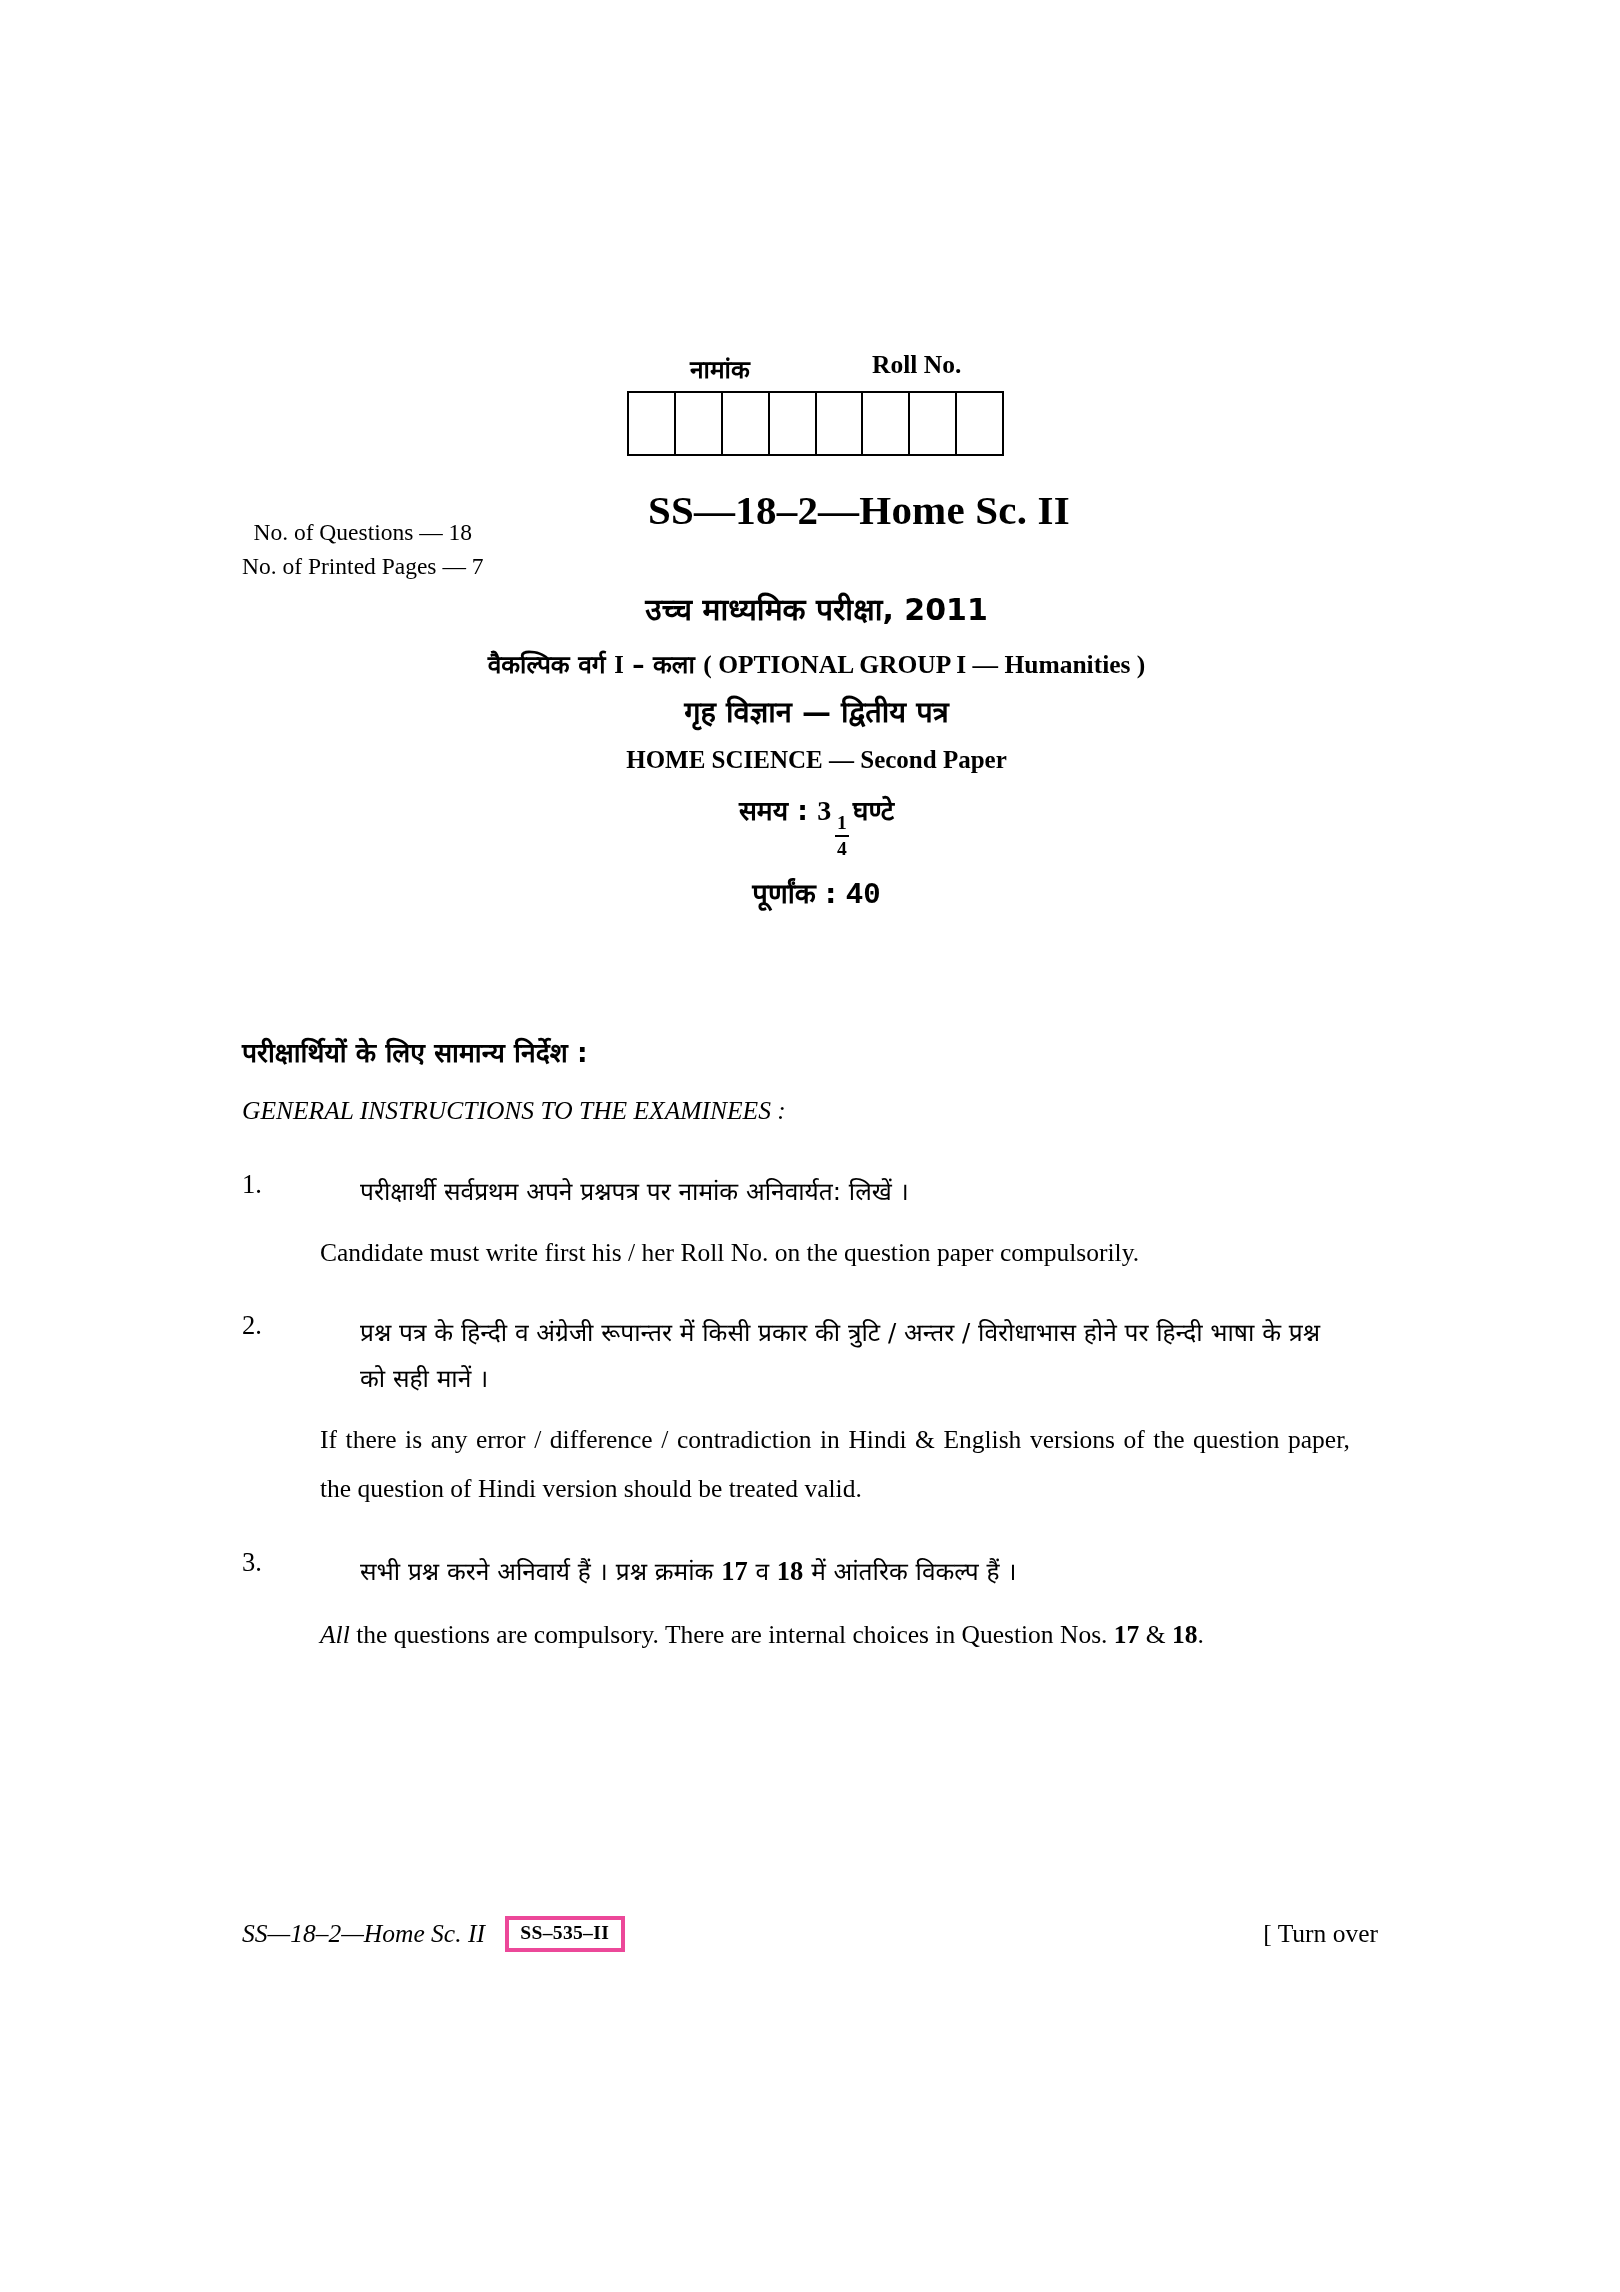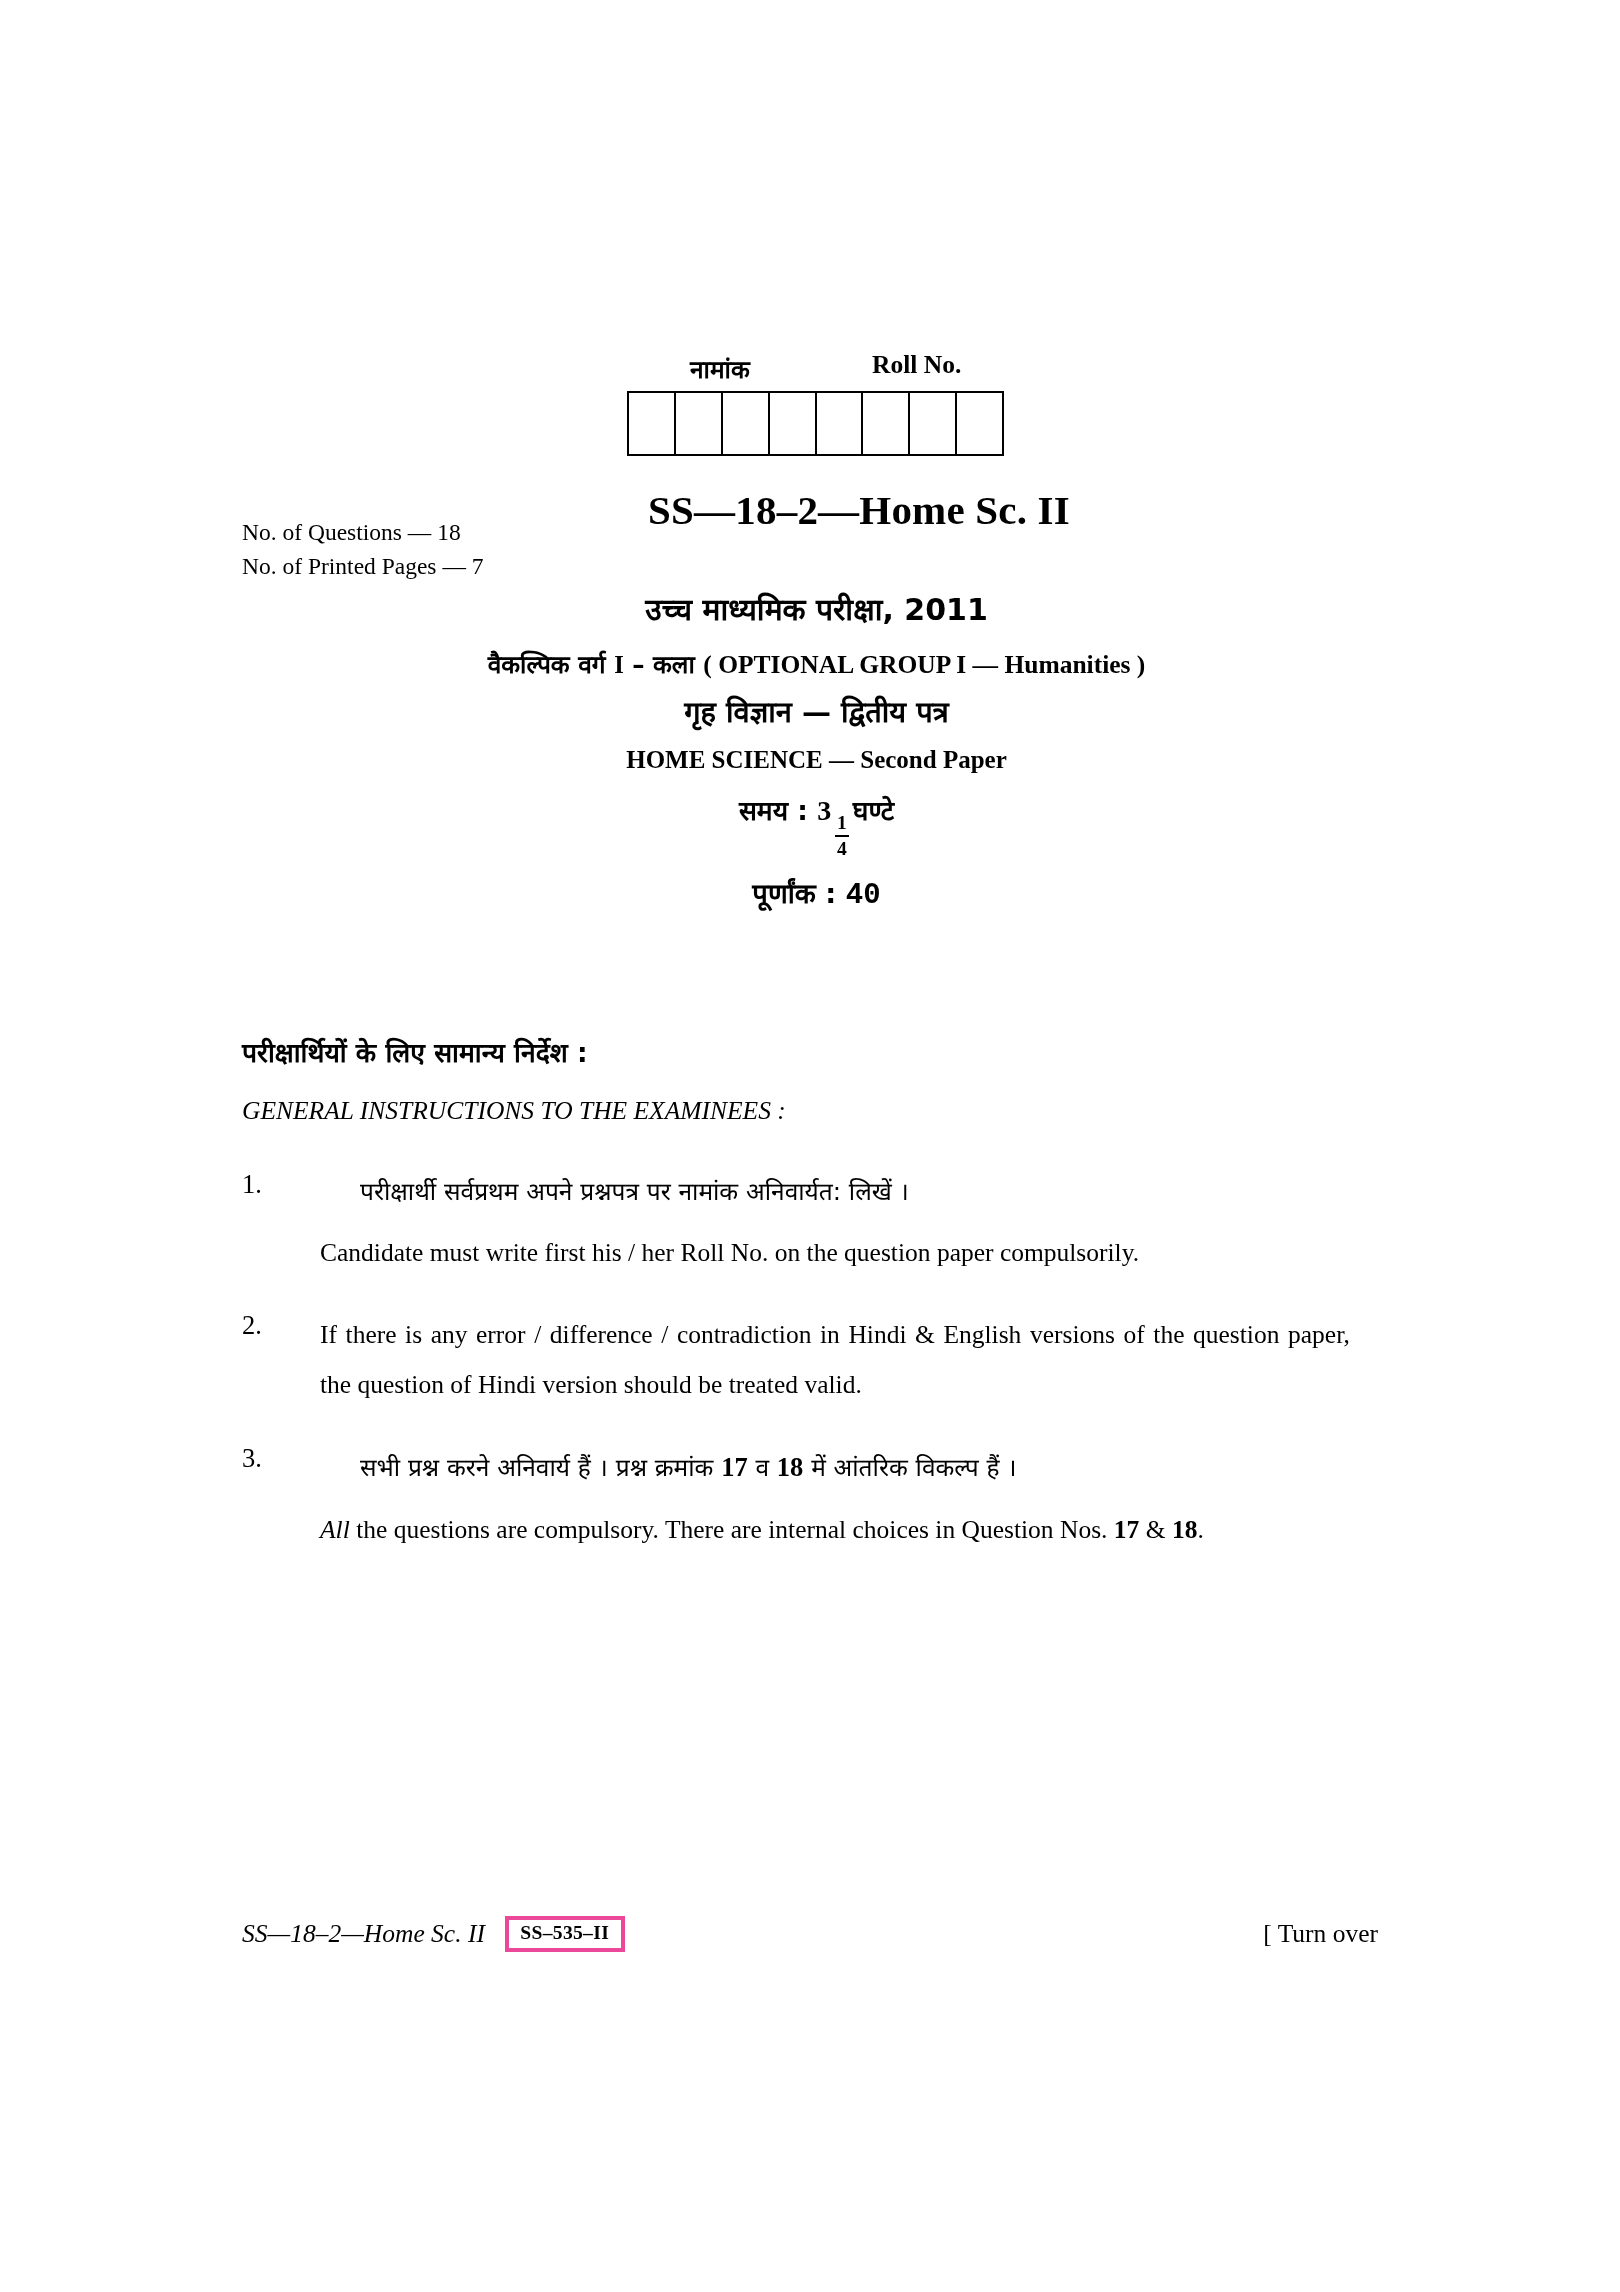--- a/index.html
+++ b/index.html
@@ -62,20 +62,21 @@
   .rollbox .cell:last-child { border-right: none; }
 
   
   .meta {
     position: absolute;
     left: 242px;
     top: 515px;
     font-size: 23.5px;
     line-height: 1.45;
     white-space: nowrap;
+    text-align: center;
   }
 
   
   .papercode {
     position: absolute;
     left: 0; right: 0;
     top: 486px;
     text-align: center;
     font-size: 41px;
     font-weight: bold;
@@ -274,20 +275,21 @@
     <div class="instr-head-en">GENERAL INSTRUCTIONS TO THE EXAMINEES :</div>
 
     <div class="instr-item">
       <span class="num">1.</span>
       <div class="line-hi">परीक्षार्थी सर्वप्रथम अपने प्रश्नपत्र पर नामांक अनिवार्यत: लिखें ।</div>
       <div class="line-en">Candidate must write first his / her Roll No. on the question paper compulsorily.</div>
     </div>
 
     <div class="instr-item">
       <span class="num">2.</span>
+      <div class="line-hi">प्रश्न पत्र के हिन्दी व अंग्रेजी रूपान्तर में किसी प्रकार की त्रुटि / अन्तर / विरोधाभास होने पर हिन्दी भाषा के प्रश्न को सही मानें ।</div>
       <div class="line-en">If there is any error / difference / contradiction in Hindi &amp; English versions of the question paper, the question of Hindi version should be treated valid.</div>
     </div>
 
     <div class="instr-item">
       <span class="num">3.</span>
       <div class="line-hi"><span>सभी प्रश्न करने अनिवार्य हैं । प्रश्न क्रमांक </span><b>17</b><span> व </span><b>18</b><span> में आंतरिक विकल्प हैं ।</span></div>
       <div class="line-en tight"><i>All</i><span> the questions are compulsory. There are internal choices in Question Nos. </span><b>17</b><span> &amp; </span><b>18</b><span>.</span></div>
     </div>
   </div>
 

